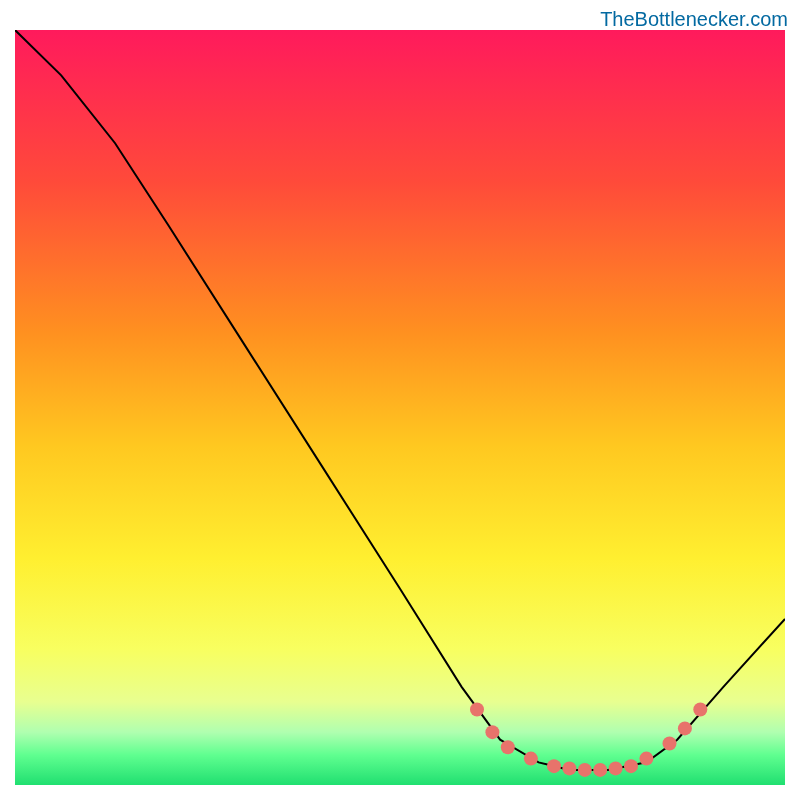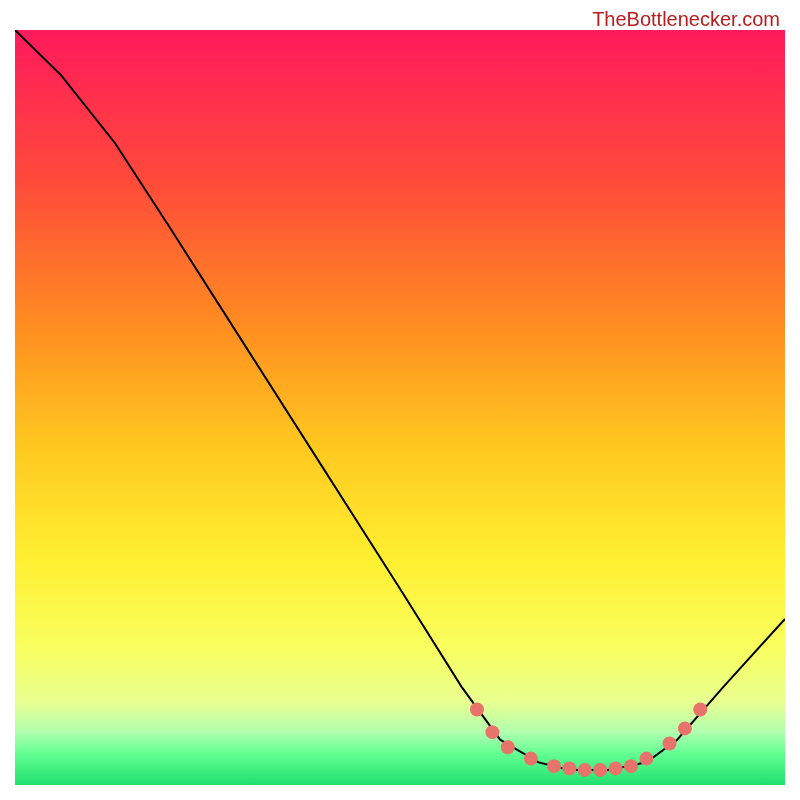--- a/index.html
+++ b/index.html
@@ -10,22 +10,22 @@
     body {
       width: 800px;
       height: 800px;
       background: white;
       position: relative;
       font-family: Arial, sans-serif;
     }
     .watermark {
       position: absolute;
       top: 8px;
-      right: 20px;
-      color: #b91c1c;
+      right: 12px;
+      color: #0369a1;
       font-size: 20px;
       font-weight: normal;
       z-index: 10;
     }
     .chart-container {
       position: absolute;
       top: 30px;
       left: 15px;
       width: 770px;
       height: 755px;

